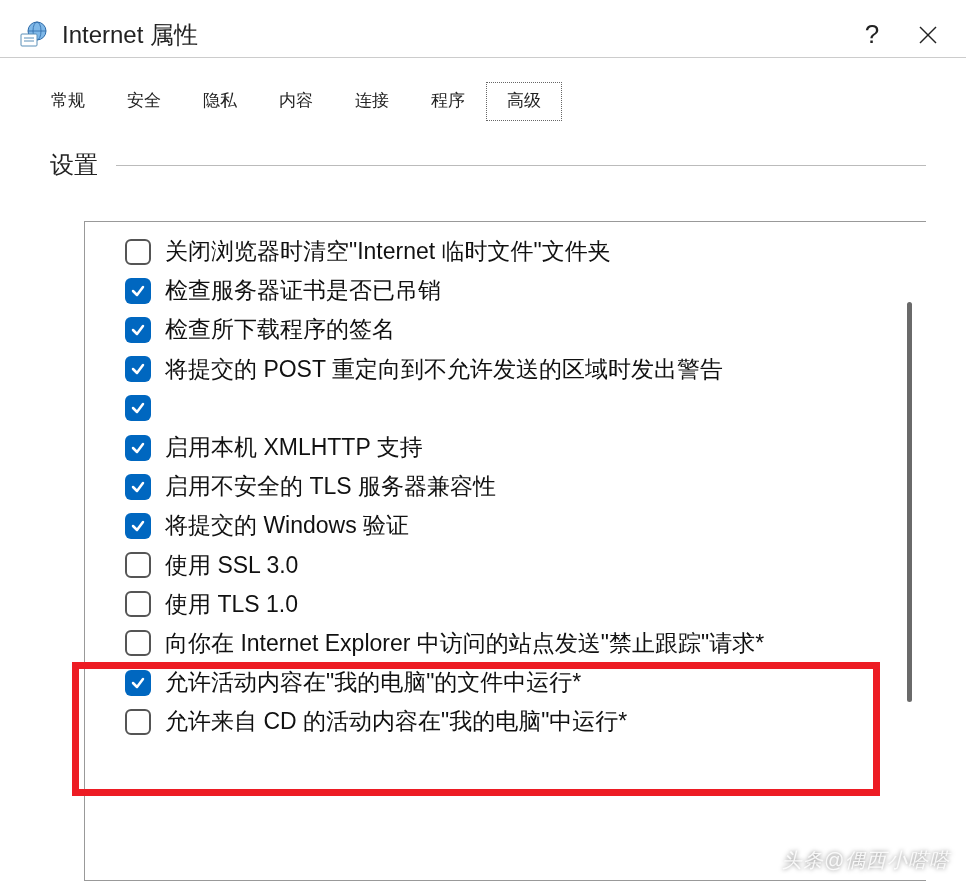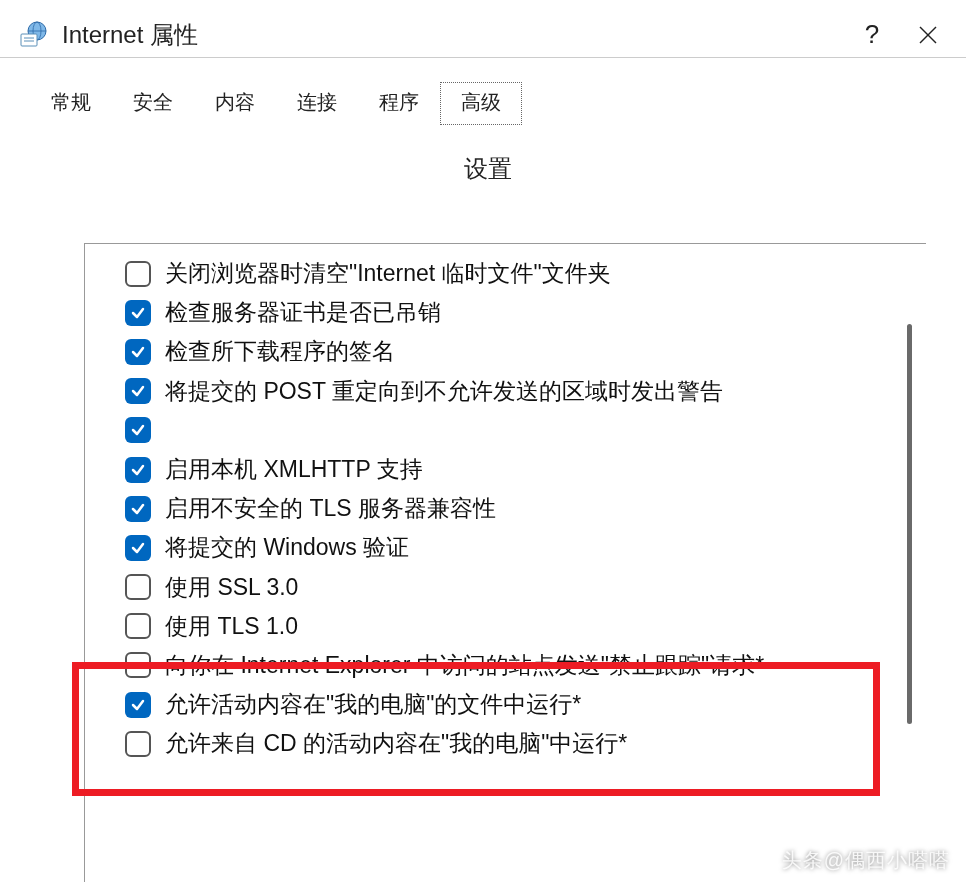--- a/index.html
+++ b/index.html
@@ -31,36 +31,35 @@
     width: 56px; height: 50px;
     display: flex; align-items: center; justify-content: center;
     font-size: 22px; color: #222;
   }
   .tabs {
     display: flex;
     padding: 24px 0 0 30px;
     gap: 0;
   }
   .tab {
-    font-size: 20px;
+    font-size: 17px;
     color: #222;
     padding: 6px 20px 8px 20px;
     border: 1px solid transparent;
   }
   .tab.active {
     border: 1px dotted #666;
   }
   .section {
     padding: 28px 40px 0 50px;
   }
   .section-hdr {
     display: flex;
     align-items: center;
     gap: 18px;
-    flex-direction: column;
   }
   .section-title {
     font-size: 24px;
     color: #222;
   }
   .section-line {
     flex: 1;
     height: 1px;
     background: #bbb;
   }
@@ -117,20 +116,21 @@
     pointer-events: none;
   }
   .watermark {
     position: absolute;
     right: 16px;
     bottom: 8px;
     font-size: 20px;
     color: rgba(255,255,255,0.85);
     text-shadow: 0 0 4px rgba(0,0,0,0.5);
     letter-spacing: 1px;
+    font-style: italic;
   }
 </style>
 </head>
 <body>
 
 <div class="titlebar">
   <div class="app-icon">
     <svg width="30" height="30" viewBox="0 0 30 30">
       <circle cx="18" cy="11" r="9" fill="#7fb8e8" stroke="#2d6aa8" stroke-width="1"></circle>
       <ellipse cx="18" cy="11" rx="4" ry="9" fill="none" stroke="#2d6aa8" stroke-width="0.8"></ellipse>
@@ -146,20 +146,21 @@
     <svg width="18" height="18" viewBox="0 0 18 18">
         <line x1="1" y1="1" x2="17" y2="17" stroke="#222" stroke-width="1.5"></line>
         <line x1="17" y1="1" x2="1" y2="17" stroke="#222" stroke-width="1.5"></line>
       </svg>
   </div>
 </div>
 
 <div class="tabs">
   <div class="tab">常规</div>
   <div class="tab">安全</div>
+  <div class="tab">隐私</div>
   <div class="tab">内容</div>
   <div class="tab">连接</div>
   <div class="tab">程序</div>
   <div class="tab active">高级</div>
 </div>
 
 <div class="section">
   <div class="section-hdr">
     <div class="section-title">设置</div>
     <div class="section-line"></div>

